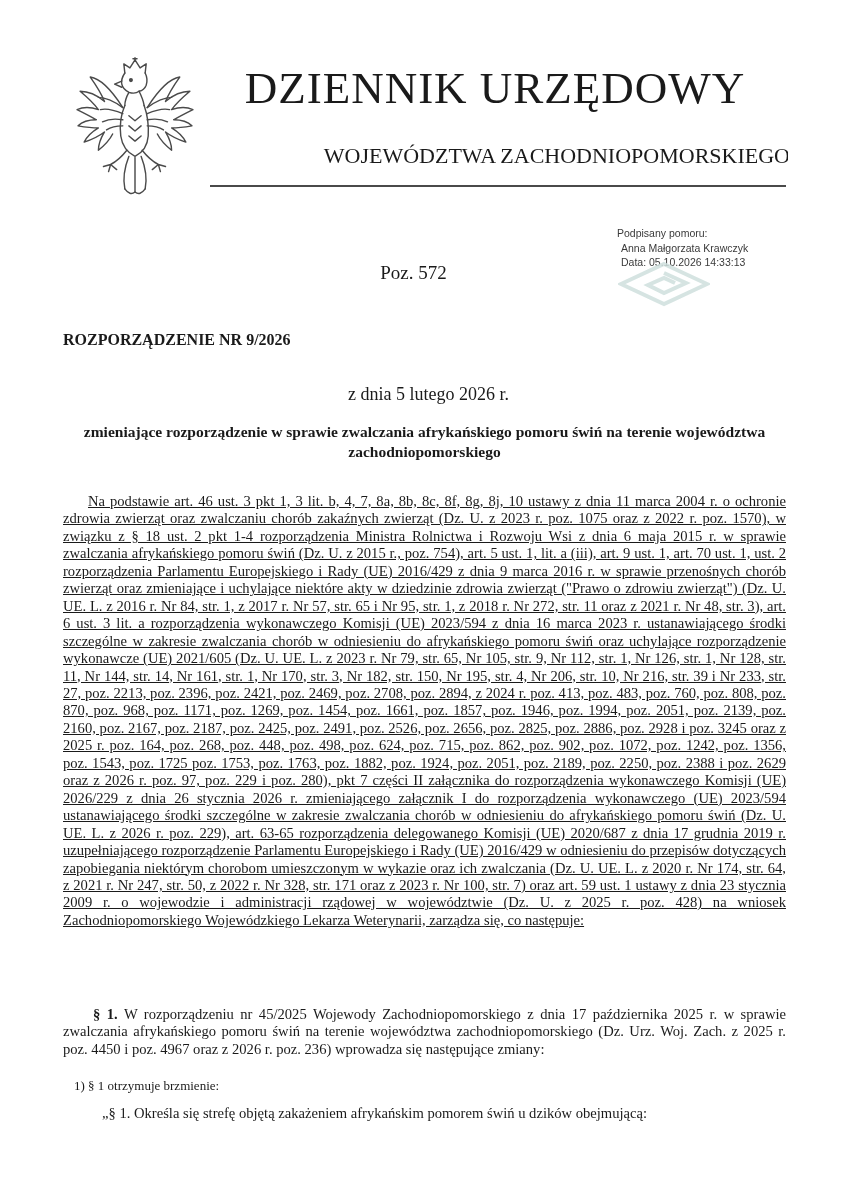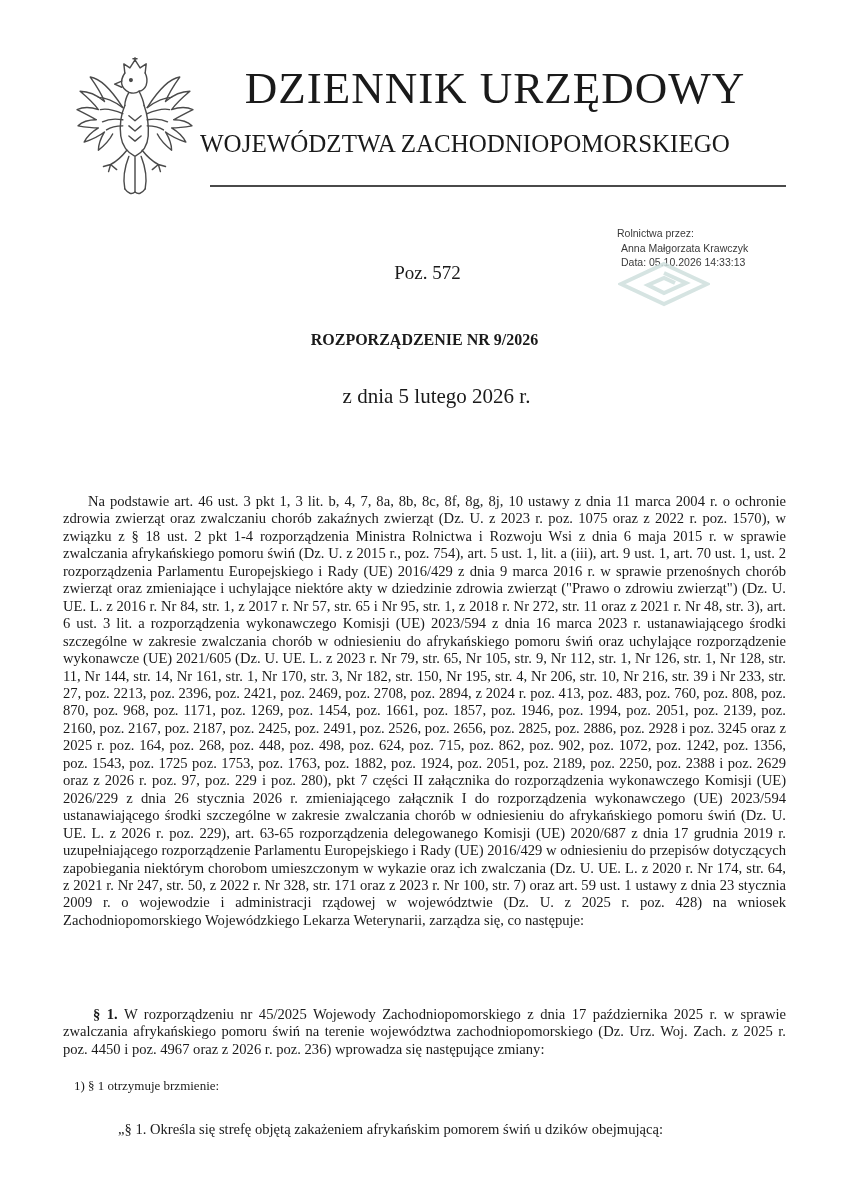--- a/index.html
+++ b/index.html
@@ -11,80 +11,80 @@
   }
   .page { position: relative; width: 788px; height: 1200px; overflow: hidden; background: #fff; }
 
   
   .emblem { position: absolute; left: 74px; top: 56px; width: 122px; height: 156px; }
   .masthead-title {
     position: absolute; left: 200px; top: 62px; width: 590px;
     text-align: center; font-size: 45px; letter-spacing: 1px; white-space: nowrap;
   }
   .masthead-subtitle {
-    position: absolute; left: 200px; top: 130px; width: 590px;
-    text-align: left; font-size: 25px; white-space: nowrap;
+    position: absolute; left: 200px; top: 143px; width: 590px;
+    text-align: right; font-size: 22px; white-space: nowrap;
   }
   .masthead-rule {
     position: absolute; left: 210px; top: 185px; width: 576px;
     border-top: 2px solid #4a4a4a;
   }
 
   
   .place-date {
     position: absolute; left: 63px; top: 222px; width: 723px;
     text-align: center; font-size: 19px;
   }
   .poz {
-    position: absolute; left: 66px; top: 262px; width: 723px;
+    position: absolute; left: 52px; top: 262px; width: 723px;
     text-align: center; font-size: 19px;
   }
 
   
   .signature {
     position: absolute; left: 617px; top: 226px;
     font-family: "Liberation Sans", sans-serif;
     font-size: 10.5px; line-height: 14.5px; color: #3a3a3a;
   }
   .signature .indent { padding-left: 4px; }
   .stamp { position: absolute; left: 618px; top: 261px; opacity: 0.85; }
 
   
   .act-title {
     position: absolute; left: 63px; top: 330px; width: 723px;
-    text-align: center; font-weight: bold; font-size: 16px; line-height: 19.5px;
+    font-weight: bold; font-size: 16px; line-height: 19.5px;
   }
   .act-date {
-    position: absolute; left: 75px; top: 384px; width: 723px;
-    text-align: center; font-size: 21px;
+    position: absolute; left: 67px; top: 384px; width: 723px;
+    text-align: center; font-size: 18px;
   }
   .act-subject {
     position: absolute; left: 63px; top: 422px; width: 723px;
     text-align: center; font-weight: bold; font-size: 15.5px; line-height: 20px;
   }
 
   
   .preamble {
     position: absolute; left: 63px; top: 493px; width: 723px;
     font-size: 14.6px; line-height: 17.45px;
-    text-align: justify; text-indent: 25px; margin: 0;
+    text-align: justify; text-indent: 25px; margin: 0; text-decoration: underline;
   }
   .par1 {
     position: absolute; left: 63px; top: 1006px; width: 723px;
     font-size: 14.6px; line-height: 17.45px;
     text-align: justify; text-indent: 30px; margin: 0;
   }
   .par1 .lbl { font-weight: bold; }
   .item1 {
     position: absolute; left: 74px; top: 1078px; width: 712px;
     font-size: 13px; margin: 0;
   }
   .quote1 {
     position: absolute; left: 102px; top: 1105px; width: 684px;
-    font-size: 14.6px; margin: 16px; font-family: Liberation Serif, serif;
+    font-size: 14.6px; margin: 0; font-family: Liberation Serif, serif;
   }
 </style>
 </head>
 <body>
 
 <div class="page">
 
   <div class="emblem">
     <svg width="122" height="156" viewBox="0 0 120 152" xmlns="http://www.w3.org/2000/svg">
       <g fill="none" stroke="#4a4a4a" stroke-width="1.4" stroke-linecap="round" stroke-linejoin="round">
@@ -120,37 +120,38 @@
     </svg>
   </div>
 
   <div class="masthead-title">DZIENNIK URZĘDOWY</div>
   <div class="masthead-subtitle">WOJEWÓDZTWA ZACHODNIOPOMORSKIEGO</div>
   <div class="masthead-rule"></div>
 
   <div class="poz">Poz. 572</div>
 
   <div class="signature">
-    <div>Rolnictwa przez:</div>
+    <div>Podpisany pomoru:</div>
     <div class="indent">Anna Małgorzata Krawczyk</div>
     <div class="indent">Data: 05.10.2026 14:33:13</div>
   </div>
   <div class="stamp">
     <svg width="92" height="46" viewBox="0 0 92 46" xmlns="http://www.w3.org/2000/svg">
       <g fill="none" stroke="#cfe0de" stroke-width="4" stroke-linejoin="miter">
         <path d="M46 3 L89 23 L46 43 L3 23 Z"></path>
         <path d="M46 12 L68 22 L46 32 L30 24 L46 17 L57 22"></path>
       </g>
     </svg>
   </div>
 
   <div class="act-title">
     <div>ROZPORZĄDZENIE NR 9/2026</div>
   </div>
   <div class="act-date">z dnia 5 lutego 2026 r.</div>
+  <div class="act-subject">zmieniające rozporządzenie w sprawie zwalczania afrykańskiego pomoru świń na terenie województwa zachodniopomorskiego</div>
 
   <p class="preamble">Na podstawie art. 46 ust. 3 pkt 1, 3 lit. b, 4, 7, 8a, 8b, 8c, 8f, 8g, 8j, 10 ustawy z dnia 11 marca 2004 r. o ochronie zdrowia zwierząt oraz zwalczaniu chorób zakaźnych zwierząt (Dz. U. z 2023 r. poz. 1075 oraz z 2022 r. poz. 1570), w związku z § 18 ust. 2 pkt 1-4 rozporządzenia Ministra Rolnictwa i Rozwoju Wsi z dnia 6 maja 2015 r. w sprawie zwalczania afrykańskiego pomoru świń (Dz. U. z 2015 r., poz. 754), art. 5 ust. 1, lit. a (iii), art. 9 ust. 1, art. 70 ust. 1, ust. 2 rozporządzenia Parlamentu Europejskiego i Rady (UE) 2016/429 z dnia 9 marca 2016 r. w sprawie przenośnych chorób zwierząt oraz zmieniające i uchylające niektóre akty w dziedzinie zdrowia zwierząt ("Prawo o zdrowiu zwierząt") (Dz. U. UE. L. z 2016 r. Nr 84, str. 1, z 2017 r. Nr 57, str. 65 i Nr 95, str. 1, z 2018 r. Nr 272, str. 11 oraz z 2021 r. Nr 48, str. 3), art. 6 ust. 3 lit. a rozporządzenia wykonawczego Komisji (UE) 2023/594 z dnia 16 marca 2023 r. ustanawiającego środki szczególne w zakresie zwalczania chorób w odniesieniu do afrykańskiego pomoru świń oraz uchylające rozporządzenie wykonawcze (UE) 2021/605 (Dz. U. UE. L. z 2023 r. Nr 79, str. 65, Nr 105, str. 9, Nr 112, str. 1, Nr 126, str. 1, Nr 128, str. 11, Nr 144, str. 14, Nr 161, str. 1, Nr 170, str. 3, Nr 182, str. 150, Nr 195, str. 4, Nr 206, str. 10, Nr 216, str. 39 i Nr 233, str. 27, poz. 2213, poz. 2396, poz. 2421, poz. 2469, poz. 2708, poz. 2894, z 2024 r. poz. 413, poz. 483, poz. 760, poz. 808, poz. 870, poz. 968, poz. 1171, poz. 1269, poz. 1454, poz. 1661, poz. 1857, poz. 1946, poz. 1994, poz. 2051, poz. 2139, poz. 2160, poz. 2167, poz. 2187, poz. 2425, poz. 2491, poz. 2526, poz. 2656, poz. 2825, poz. 2886, poz. 2928 i poz. 3245 oraz z 2025 r. poz. 164, poz. 268, poz. 448, poz. 498, poz. 624, poz. 715, poz. 862, poz. 902, poz. 1072, poz. 1242, poz. 1356, poz. 1543, poz. 1725 poz. 1753, poz. 1763, poz. 1882, poz. 1924, poz. 2051, poz. 2189, poz. 2250, poz. 2388 i poz. 2629 oraz z 2026 r. poz. 97, poz. 229 i poz. 280), pkt 7 części II załącznika do rozporządzenia wykonawczego Komisji (UE) 2026/229 z dnia 26 stycznia 2026 r. zmieniającego załącznik I do rozporządzenia wykonawczego (UE) 2023/594 ustanawiającego środki szczególne w zakresie zwalczania chorób w odniesieniu do afrykańskiego pomoru świń (Dz. U. UE. L. z 2026 r. poz. 229), art. 63-65 rozporządzenia delegowanego Komisji (UE) 2020/687 z dnia 17 grudnia 2019 r. uzupełniającego rozporządzenie Parlamentu Europejskiego i Rady (UE) 2016/429 w odniesieniu do przepisów dotyczących zapobiegania niektórym chorobom umieszczonym w wykazie oraz ich zwalczania (Dz. U. UE. L. z 2020 r. Nr 174, str. 64, z 2021 r. Nr 247, str. 50, z 2022 r. Nr 328, str. 171 oraz z 2023 r. Nr 100, str. 7) oraz art. 59 ust. 1 ustawy z dnia 23 stycznia 2009 r. o wojewodzie i administracji rządowej w województwie (Dz. U. z 2025 r. poz. 428) na wniosek Zachodniopomorskiego Wojewódzkiego Lekarza Weterynarii, zarządza się, co następuje:</p>
 
   <p class="par1"><span class="lbl">§ 1.</span><span> W rozporządzeniu nr 45/2025 Wojewody Zachodniopomorskiego z dnia 17 października 2025 r. w sprawie zwalczania afrykańskiego pomoru świń na terenie województwa zachodniopomorskiego (Dz. Urz. Woj. Zach. z 2025 r. poz. 4450 i poz. 4967 oraz z 2026 r. poz. 236) wprowadza się następujące zmiany:</span></p>
 
   <p class="item1">1) § 1 otrzymuje brzmienie:</p>
   <p class="quote1">„§ 1. Określa się strefę objętą zakażeniem afrykańskim pomorem świń u dzików obejmującą:</p>
 
 </div>
 

